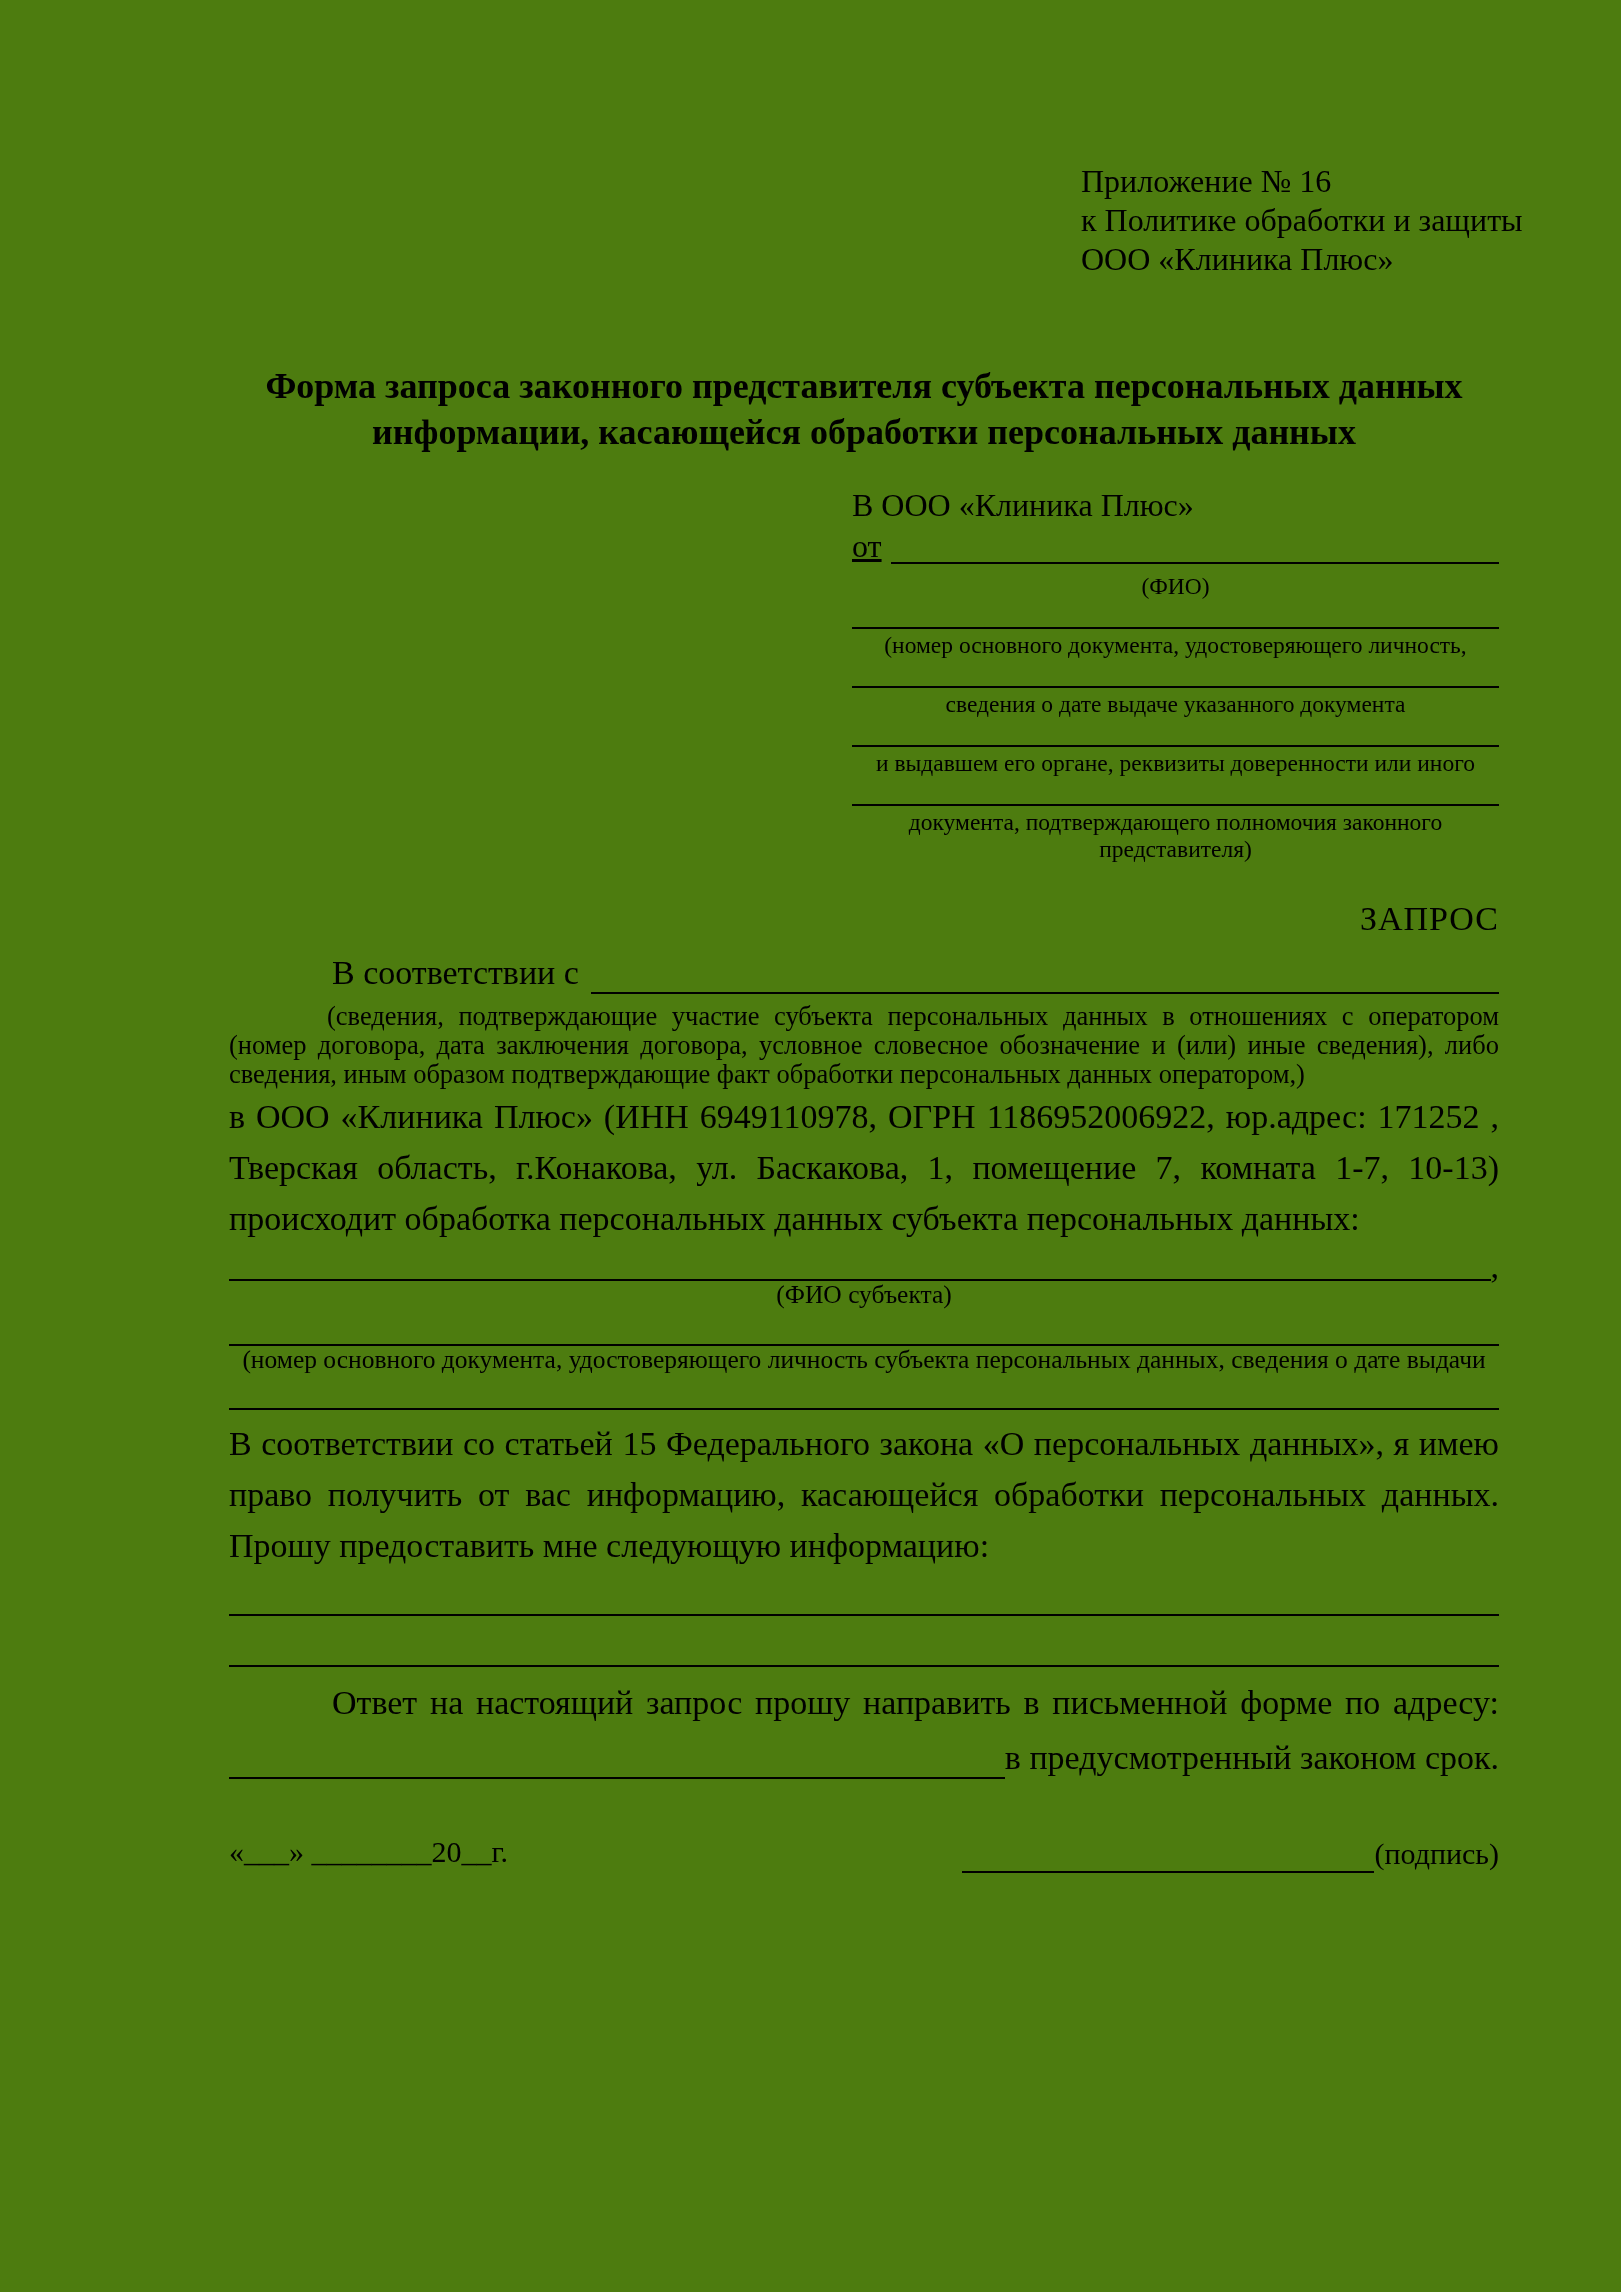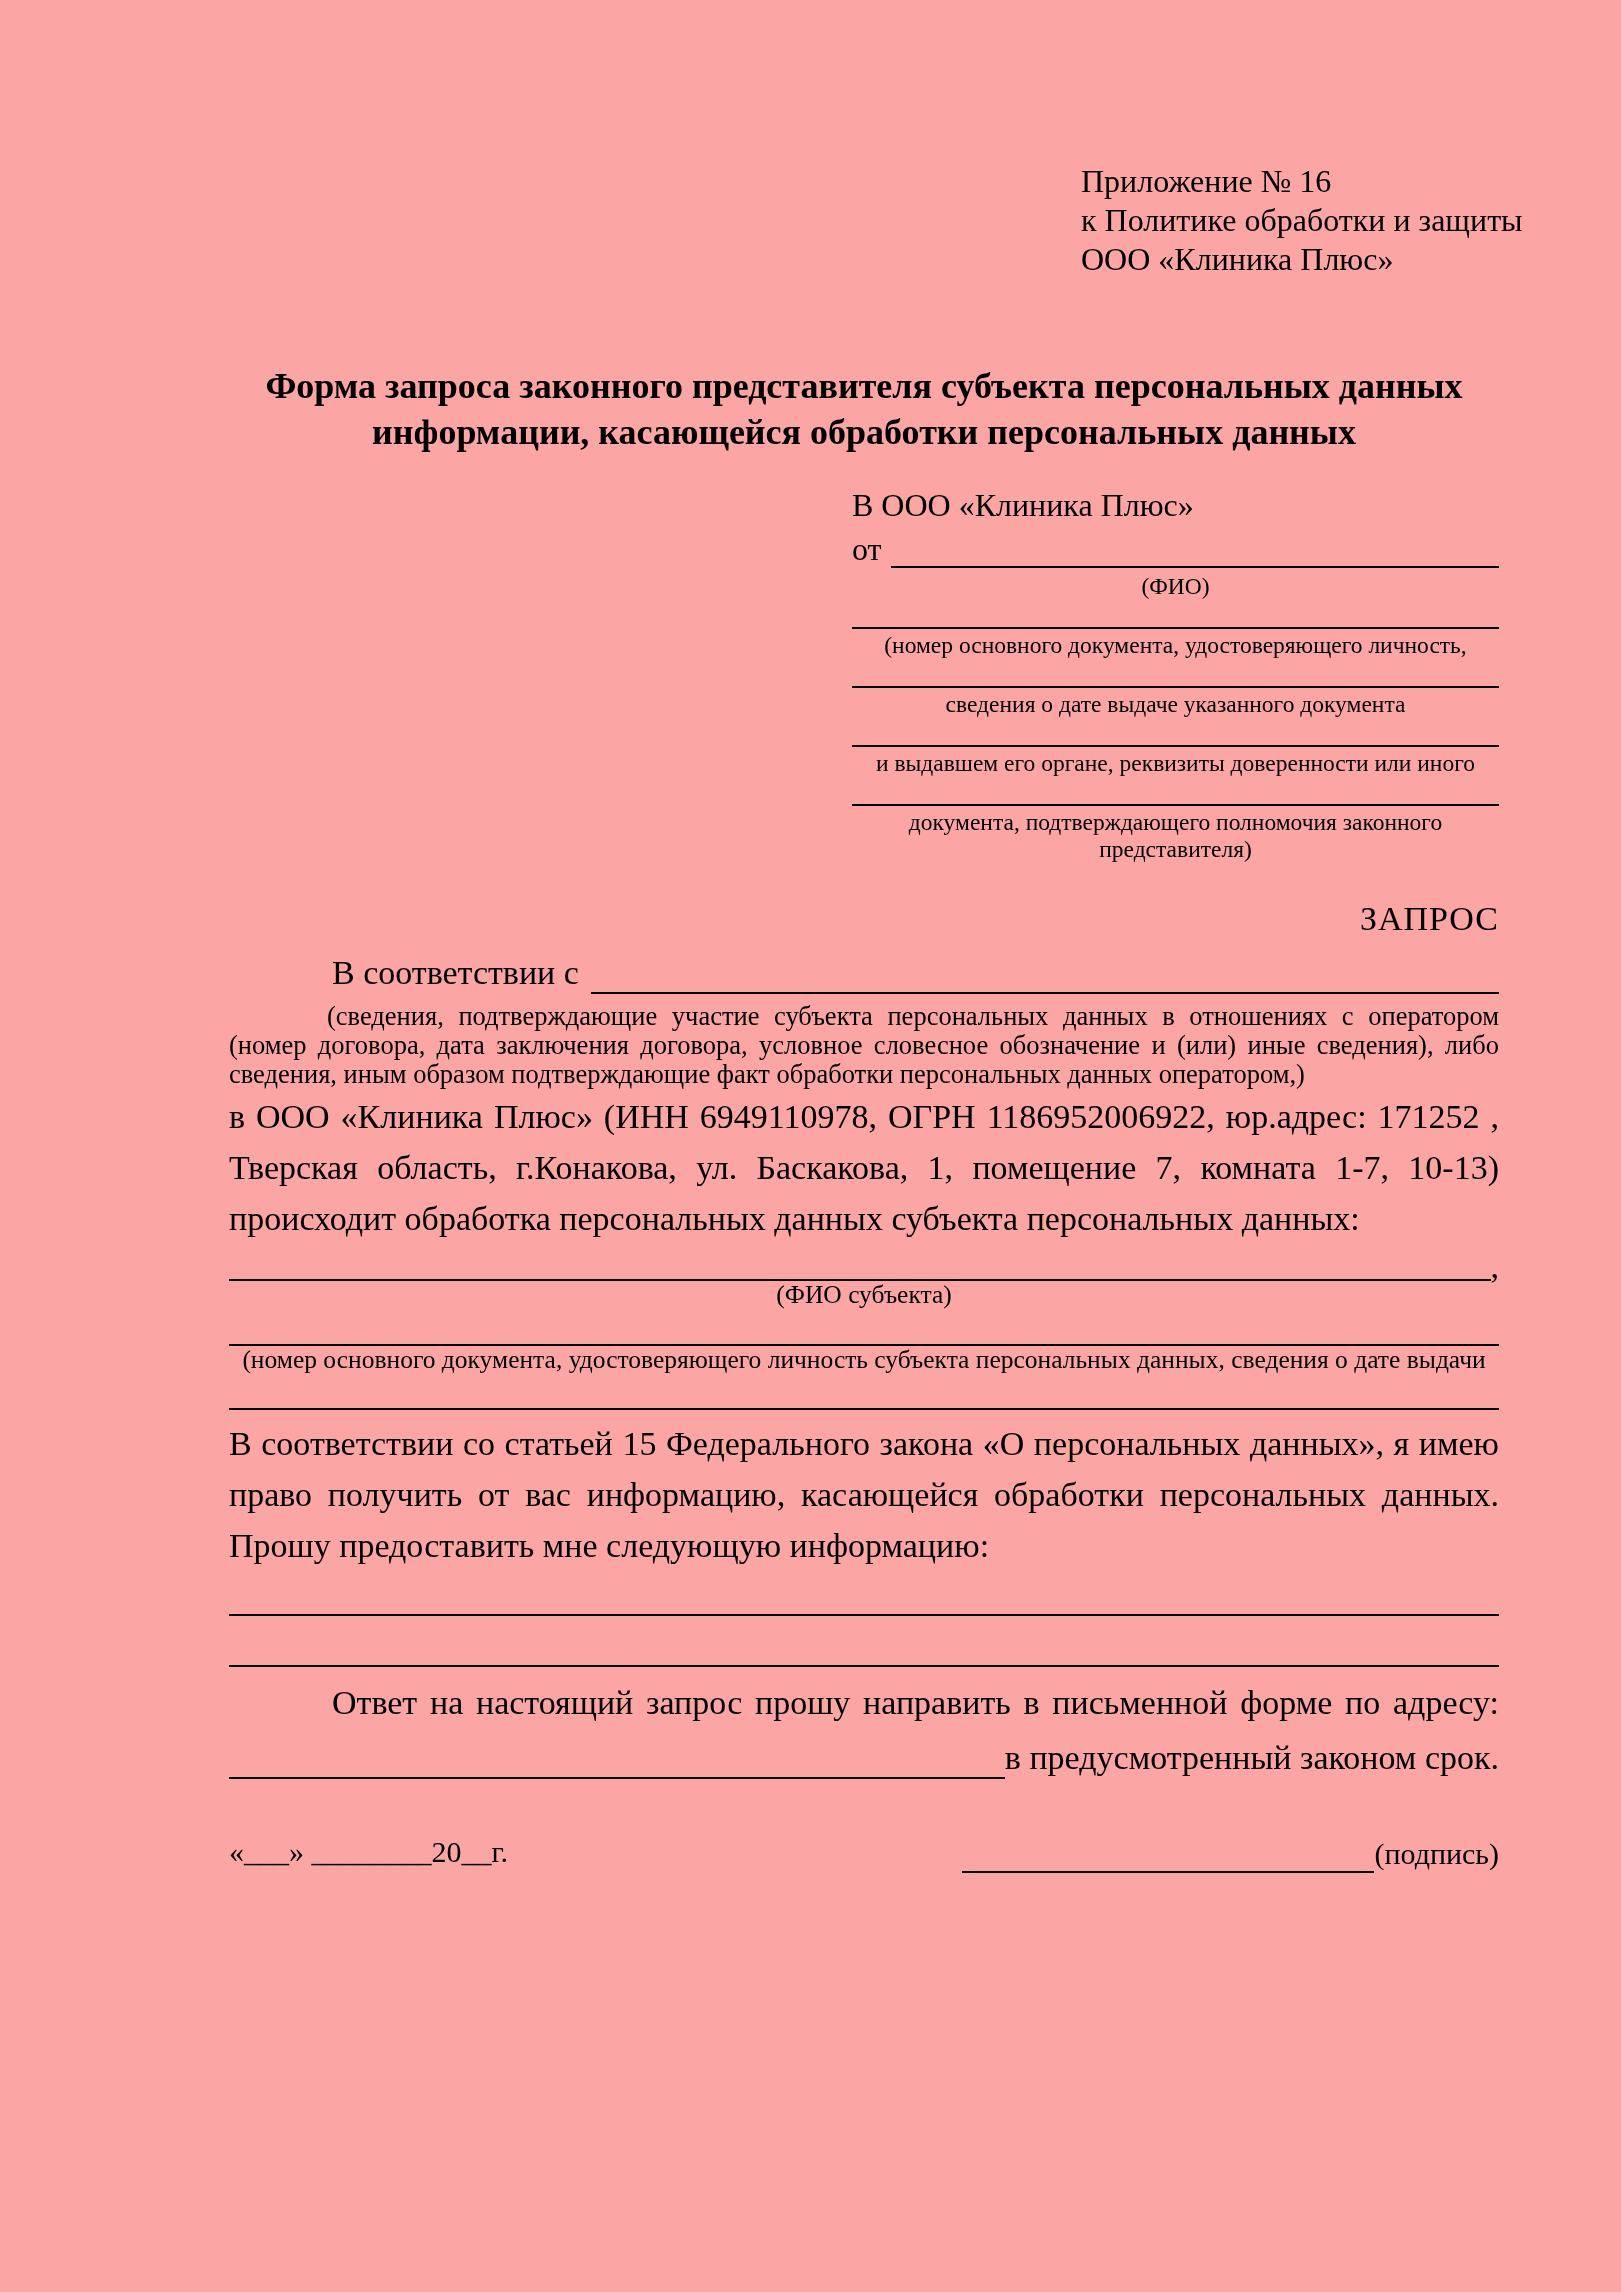--- a/index.html
+++ b/index.html
@@ -4,21 +4,21 @@
 <style>
   html, body {
     margin: 0;
     padding: 0;
     background: #ffffff;
   }
   .page {
     position: relative;
     width: 1621px;
     height: 2293px;
-    background: #fca5a5;
+    background: #4d7c0f;
     color: #000000;
     font-family: "Liberation Serif", "DejaVu Serif", serif;
     box-sizing: border-box;
     padding: 162px 122px 0 229px; 
     overflow: hidden;
   }
 
   
   .header-block {
     margin-left: 852px;
@@ -39,22 +39,23 @@
   
   .addressee {
     margin-top: 29px;
     margin-left: 623px;
     width: 647px;
     font-size: 32px;
   }
   .addr-to { line-height: 43px; }
   .addr-from {
     display: flex;
-    align-items: center;
+    align-items: flex-start;
     height: 45px;
+    text-decoration: underline;
   }
   .addr-from .from-word { line-height: 39px; padding-right: 9.8px; }
   .fill {
     flex: 1;
     border-bottom: 2.9px solid #000;
     height: 35px;
   }
   .addr-caption {
     font-size: 23.5px;
     line-height: 29px;

